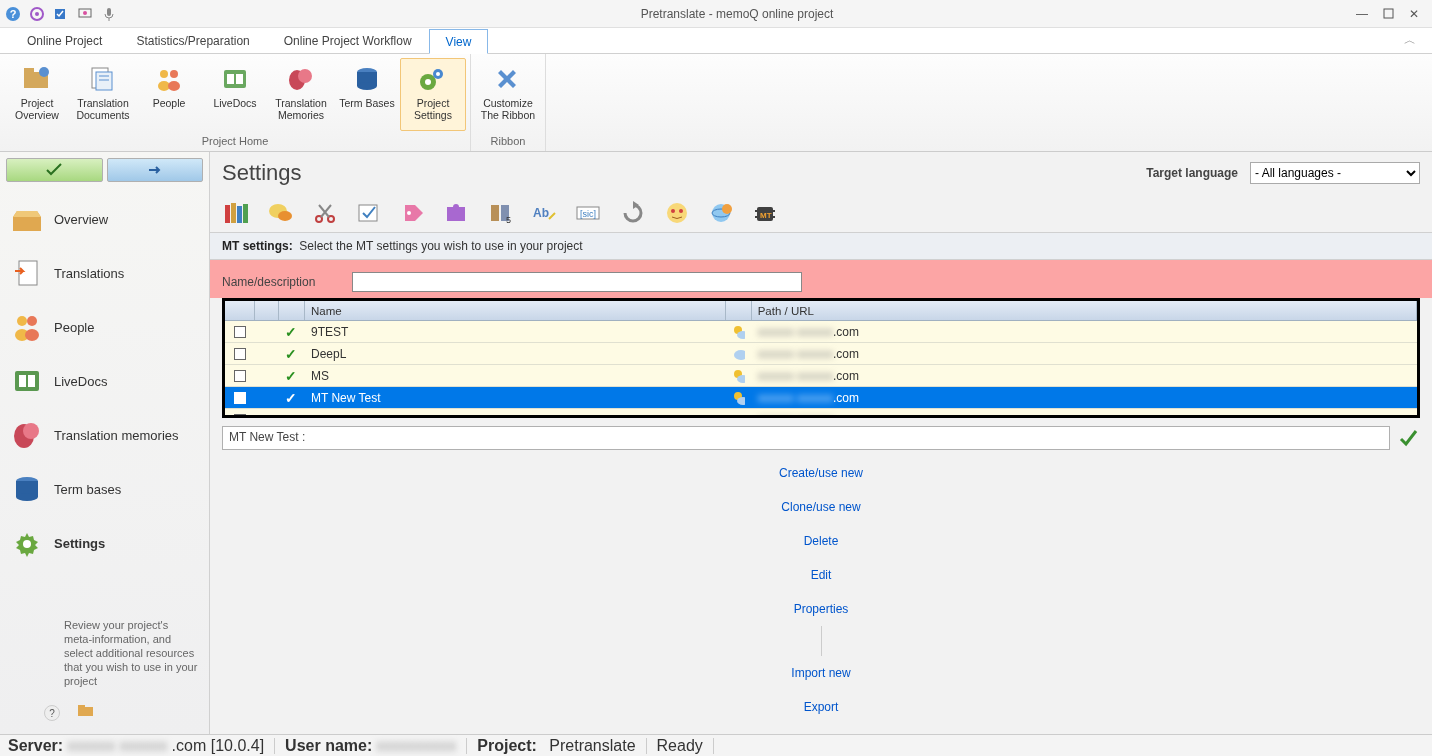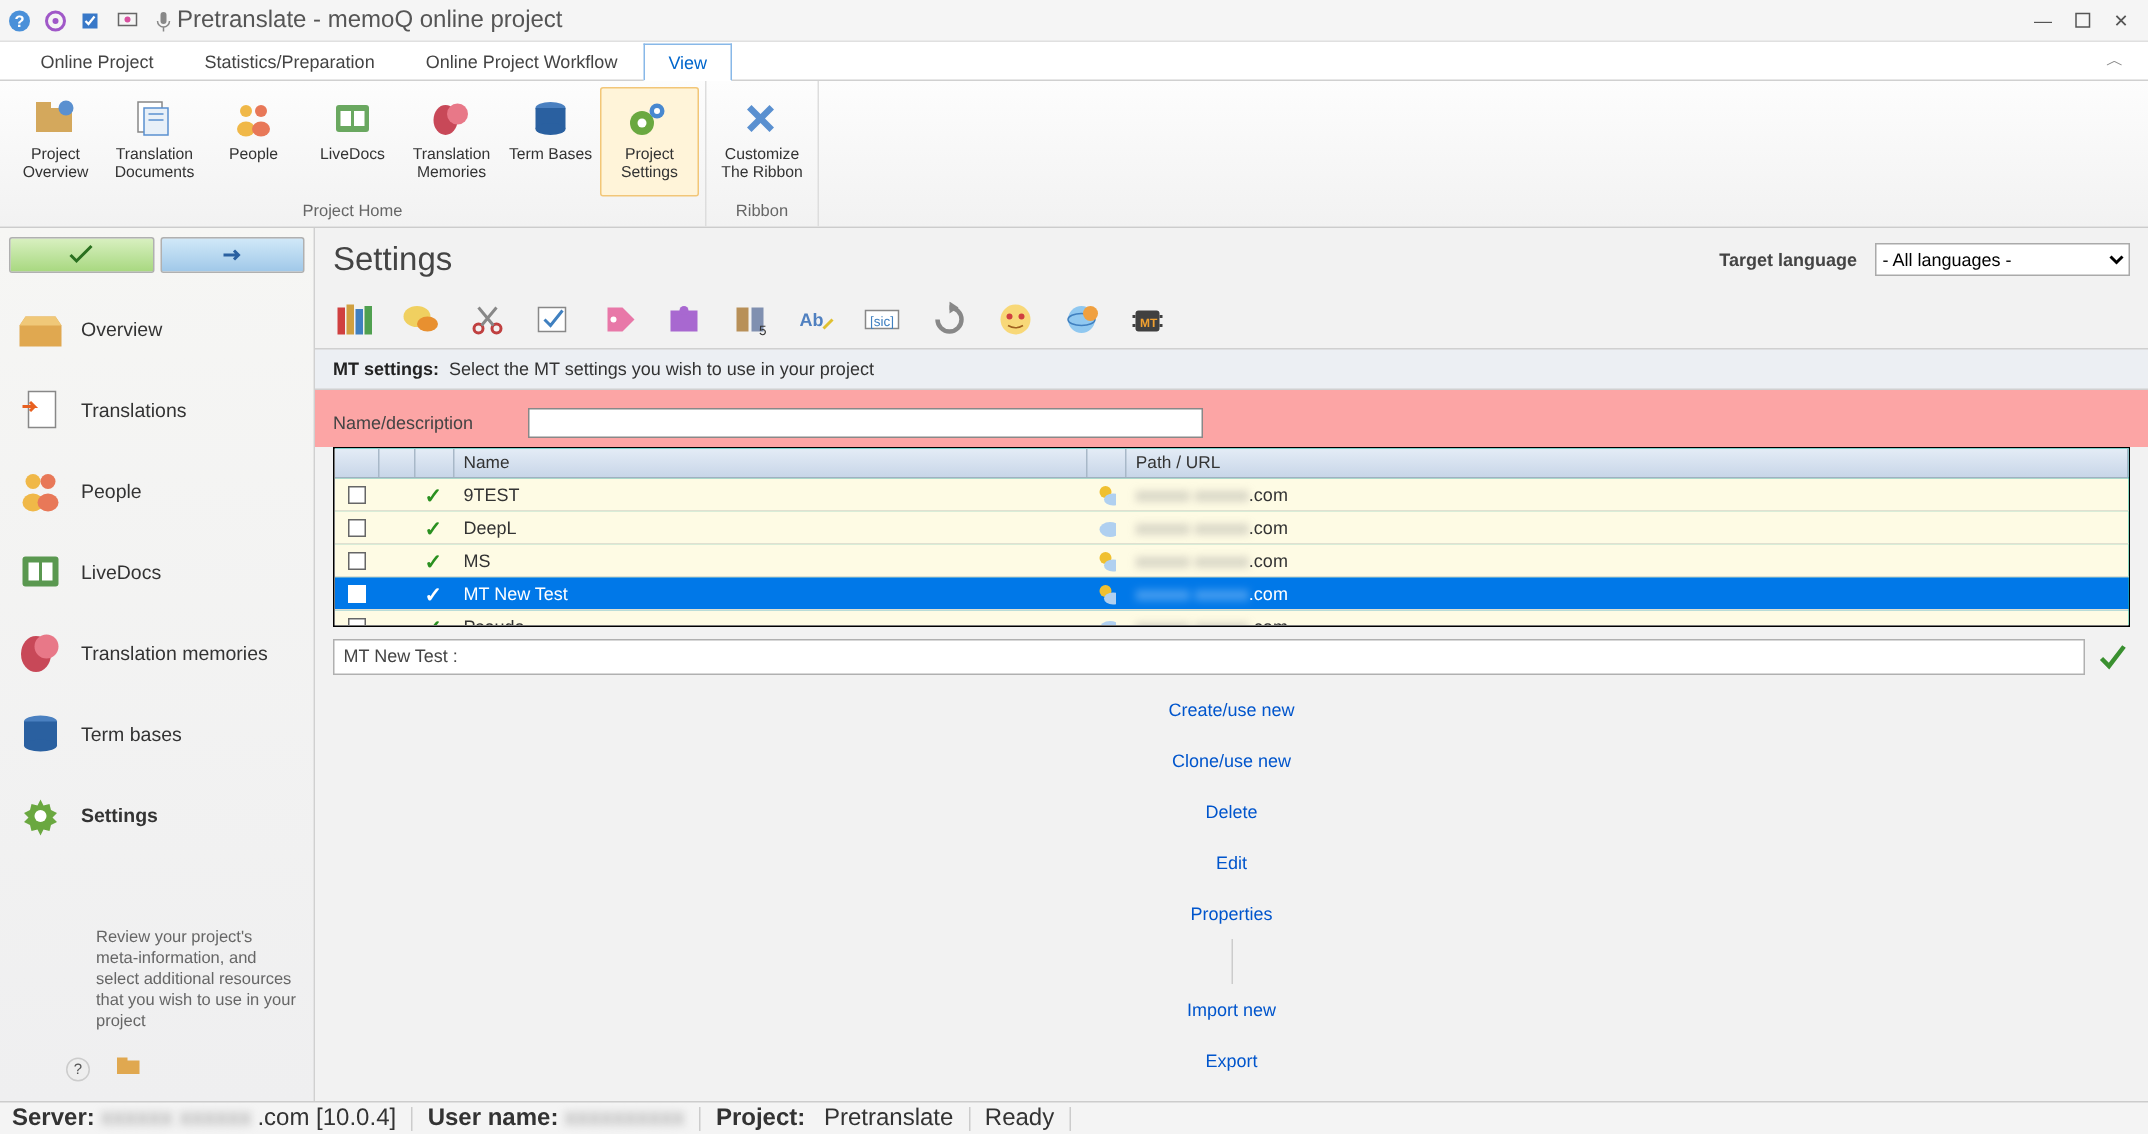--- a/index.html
+++ b/index.html
@@ -1,21 +1,21 @@
 <!DOCTYPE html>
 <html><head>
 <meta charset="utf-8">
 <style>
 * { box-sizing: border-box; margin: 0; padding: 0; }
 body { font-family: 'Segoe UI', Tahoma, sans-serif; font-size: 12px; background: #fff; width: 1432px; height: 756px; overflow: hidden; color: #333; }
 
 .titlebar { height: 28px; background: #f5f5f5; display: flex; align-items: center; padding: 0 4px; border-bottom: 1px solid #e0e0e0; }
 .titlebar-icons { display: flex; gap: 6px; align-items: center; }
 .qat-icon { width: 18px; height: 18px; display: flex; align-items: center; justify-content: center; cursor: pointer; }
-.titlebar-title { flex: 1; color: #555; font-size: 16px; }
+.titlebar-title { flex: 1; text-align: center; color: #555; font-size: 12px; }
 .window-controls { display: flex; gap: 14px; align-items: center; padding-right: 8px; }
 .win-ctrl { width: 12px; height: 12px; cursor: pointer; display: flex; align-items: center; justify-content: center; color: #555; }
 
 .menubar { height: 26px; background: #fff; display: flex; align-items: stretch; border-bottom: 1px solid #d0d0d0; padding-left: 10px; }
 .menu-tab { padding: 0 16px; display: flex; align-items: center; cursor: pointer; color: #444; border: 1px solid transparent; }
 .menu-tab.active { border: 1px solid #88b8e8; border-bottom: 1px solid #fff; color: #0066cc; background: #fff; position: relative; top: 1px; }
 .collapse-ribbon { margin-left: auto; padding: 0 16px; display: flex; align-items: center; cursor: pointer; color: #888; }
 
 .ribbon { height: 98px; background: linear-gradient(#fdfdfd, #f2f2f2); border-bottom: 1px solid #ccc; display: flex; }
 .ribbon-group { border-right: 1px solid #ddd; display: flex; flex-direction: column; padding: 2px 0 0 0; }
@@ -50,21 +50,21 @@
 .toolbar-row { padding: 10px 12px 6px 12px; display: flex; gap: 14px; background: #f2f2f2; }
 .tb-icon { width: 30px; height: 26px; cursor: pointer; display: flex; align-items: center; justify-content: center; }
 
 .description-bar { padding: 6px 12px; background: #eceff3; border-top: 1px solid #d0d0d0; border-bottom: 1px solid #d0d0d0; font-size: 12px; color: #333; }
 .description-bar b { color: #222; }
 
 .filter-row { padding: 12px 12px 6px 12px; display: flex; align-items: center; gap: 10px; background: #fca5a5; }
 .filter-label { font-size: 12px; color: #444; width: 120px; }
 .filter-input { width: 450px; height: 20px; border: 1px solid #888; font-size: 12px; padding: 0 4px; }
 
-.table-wrap { margin: 0 12px; border: 1px solid #000000; background: #14b8a6; flex: 1; overflow: auto; }
+.table-wrap { margin: 0 12px; border: 3px solid #000000; background: #ef4444; flex: 1; overflow: auto; }
 .grid-header { display: flex; background: linear-gradient(#e4ecf6, #c8d6e8); border-bottom: 1px solid #a0b0c0; height: 20px; align-items: stretch; font-size: 11.5px; color: #333; }
 .gh-cell { border-right: 1px solid #a8b8c8; display: flex; align-items: center; padding: 0 6px; }
 .col-check { width: 30px; justify-content: center; }
 .col-blank1 { width: 24px; }
 .col-status { width: 26px; }
 .col-name { flex: 1; }
 .col-cloud { width: 26px; justify-content: center; }
 .col-path { flex: 1.6; }
 
 .grid-row { display: flex; height: 22px; align-items: stretch; border-bottom: 1px solid #e0e0d0; background: #fefbe4; font-size: 12px; }

